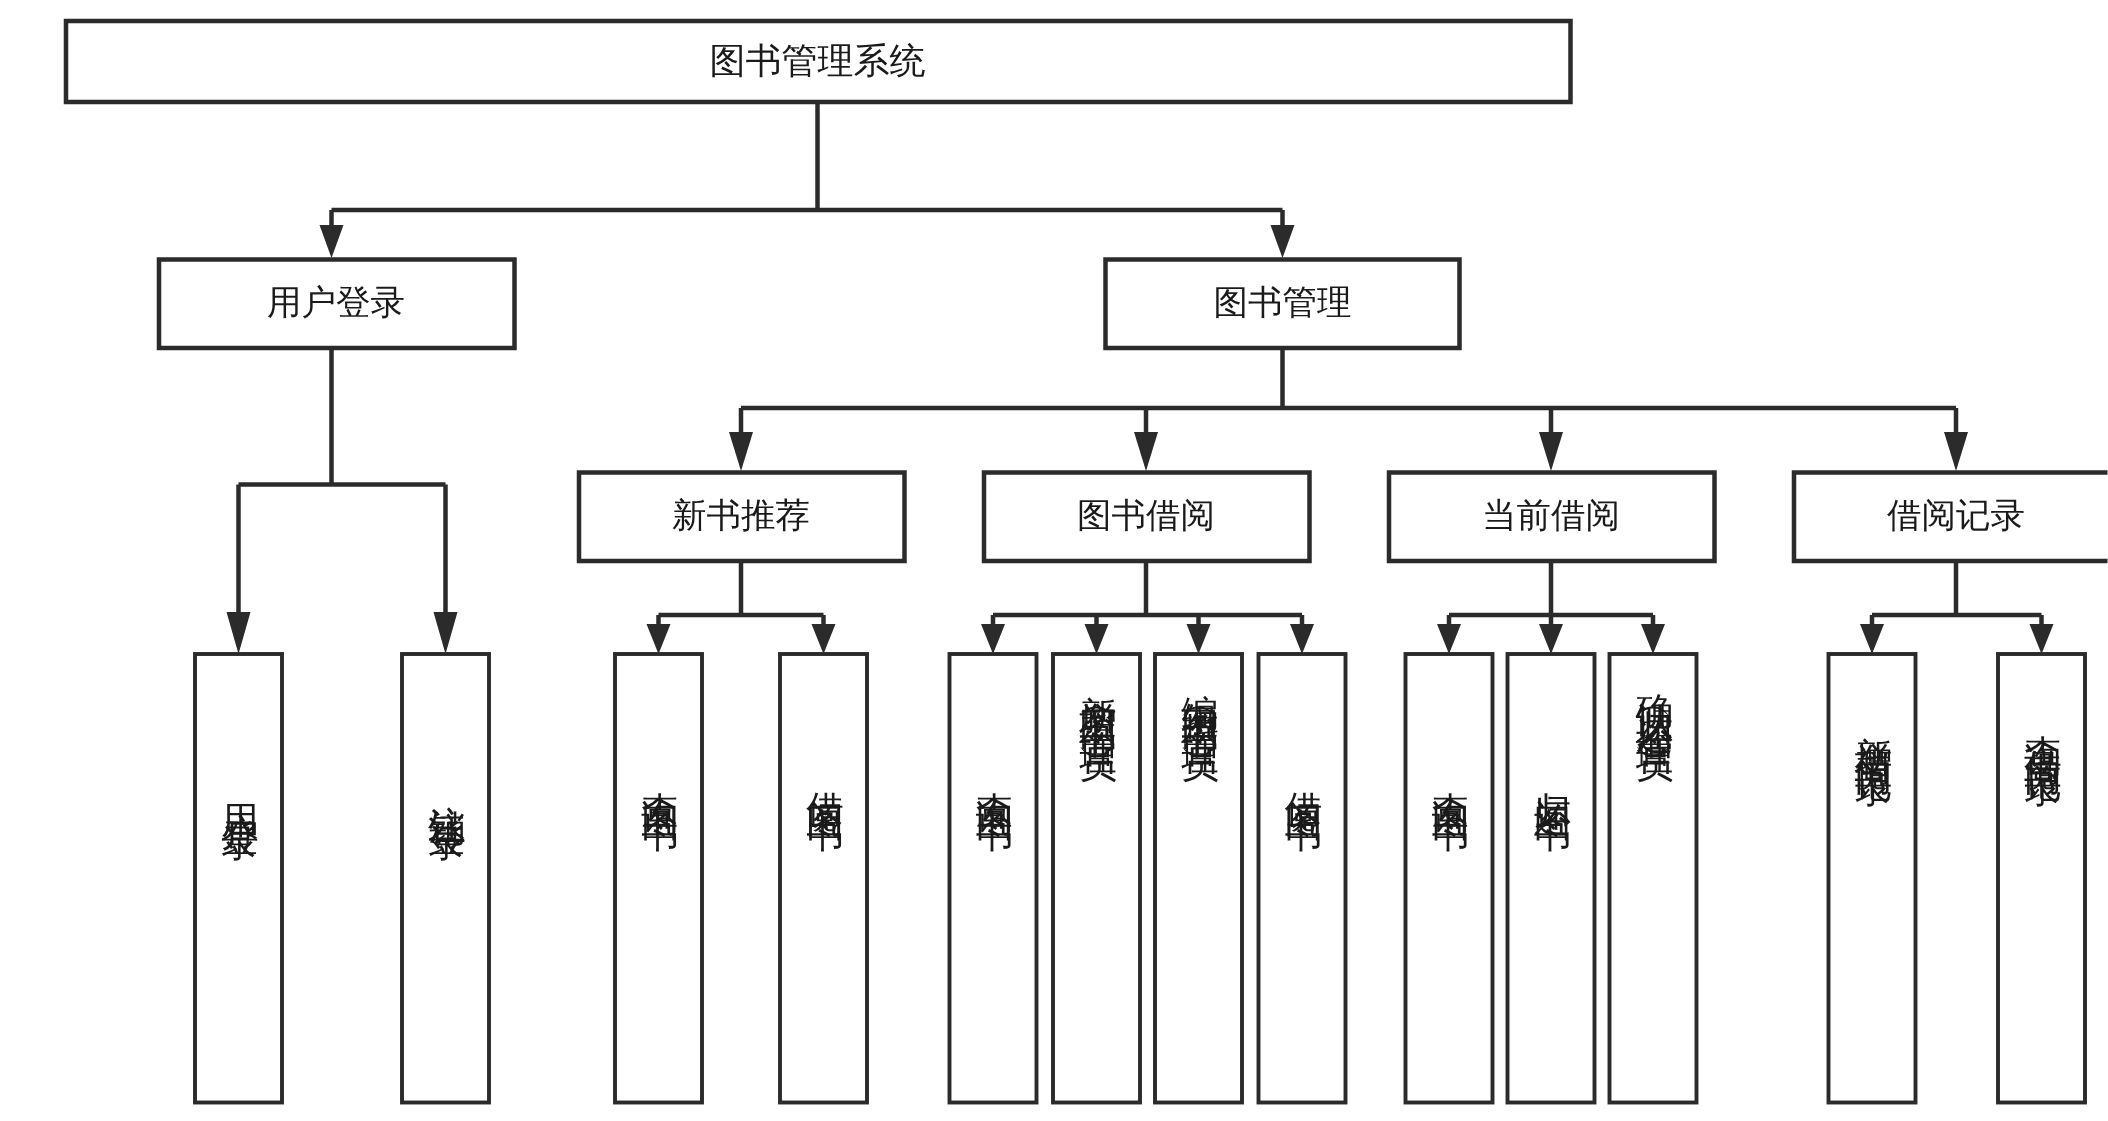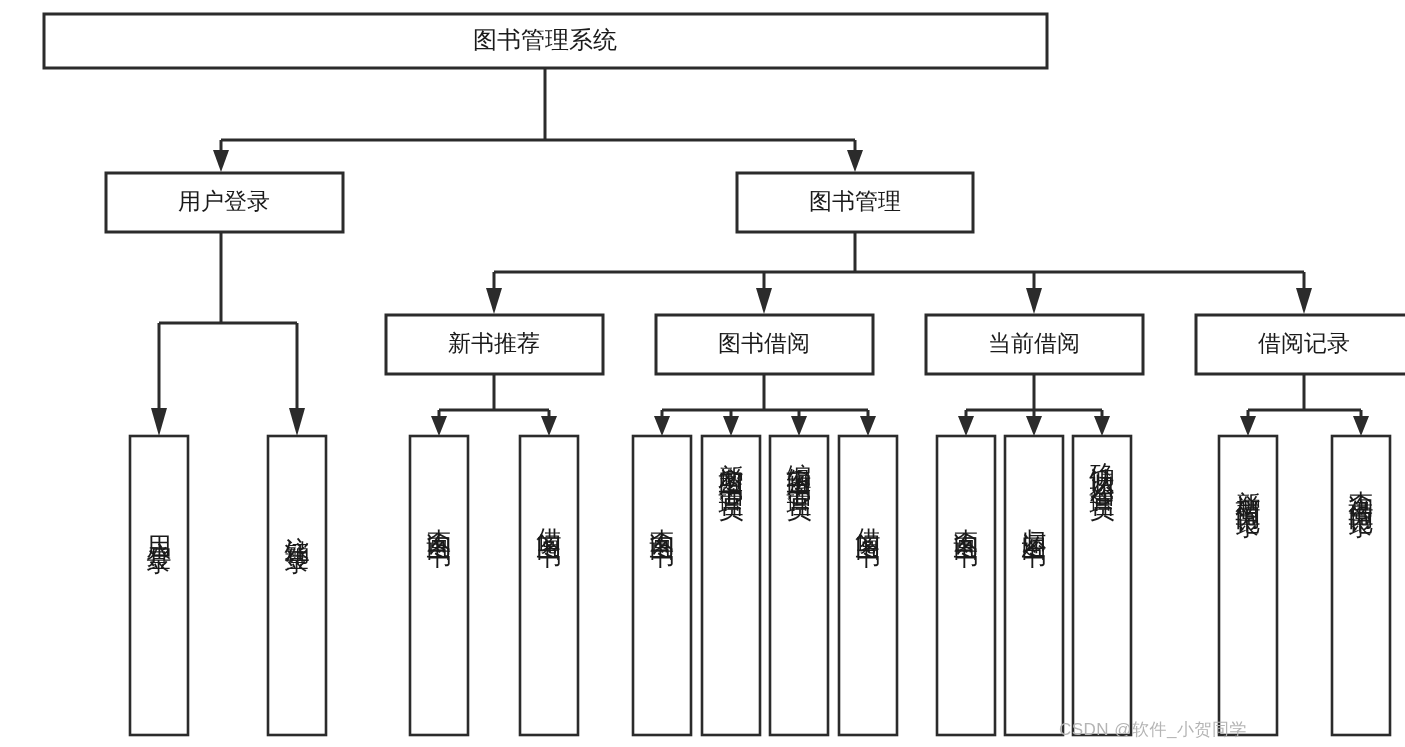--- a/index.html
+++ b/index.html
@@ -251,14 +251,13 @@
     <span class="leaf-label">确认归还（管理员）</span>
   </div>
 
   <div class="leaf-label-wrap" style="left:1194px; top:470px; width:58px; height:265px;">
     <span class="leaf-label">新增借阅记录</span>
   </div>
   <div class="leaf-label-wrap" style="left:1307px; top:470px; width:58px; height:265px;">
     <span class="leaf-label">查询借阅记录</span>
   </div>
 
-  <div class="watermark">CSDN @软件_小贺同学</div>
 </div>
 
 </body></html>

